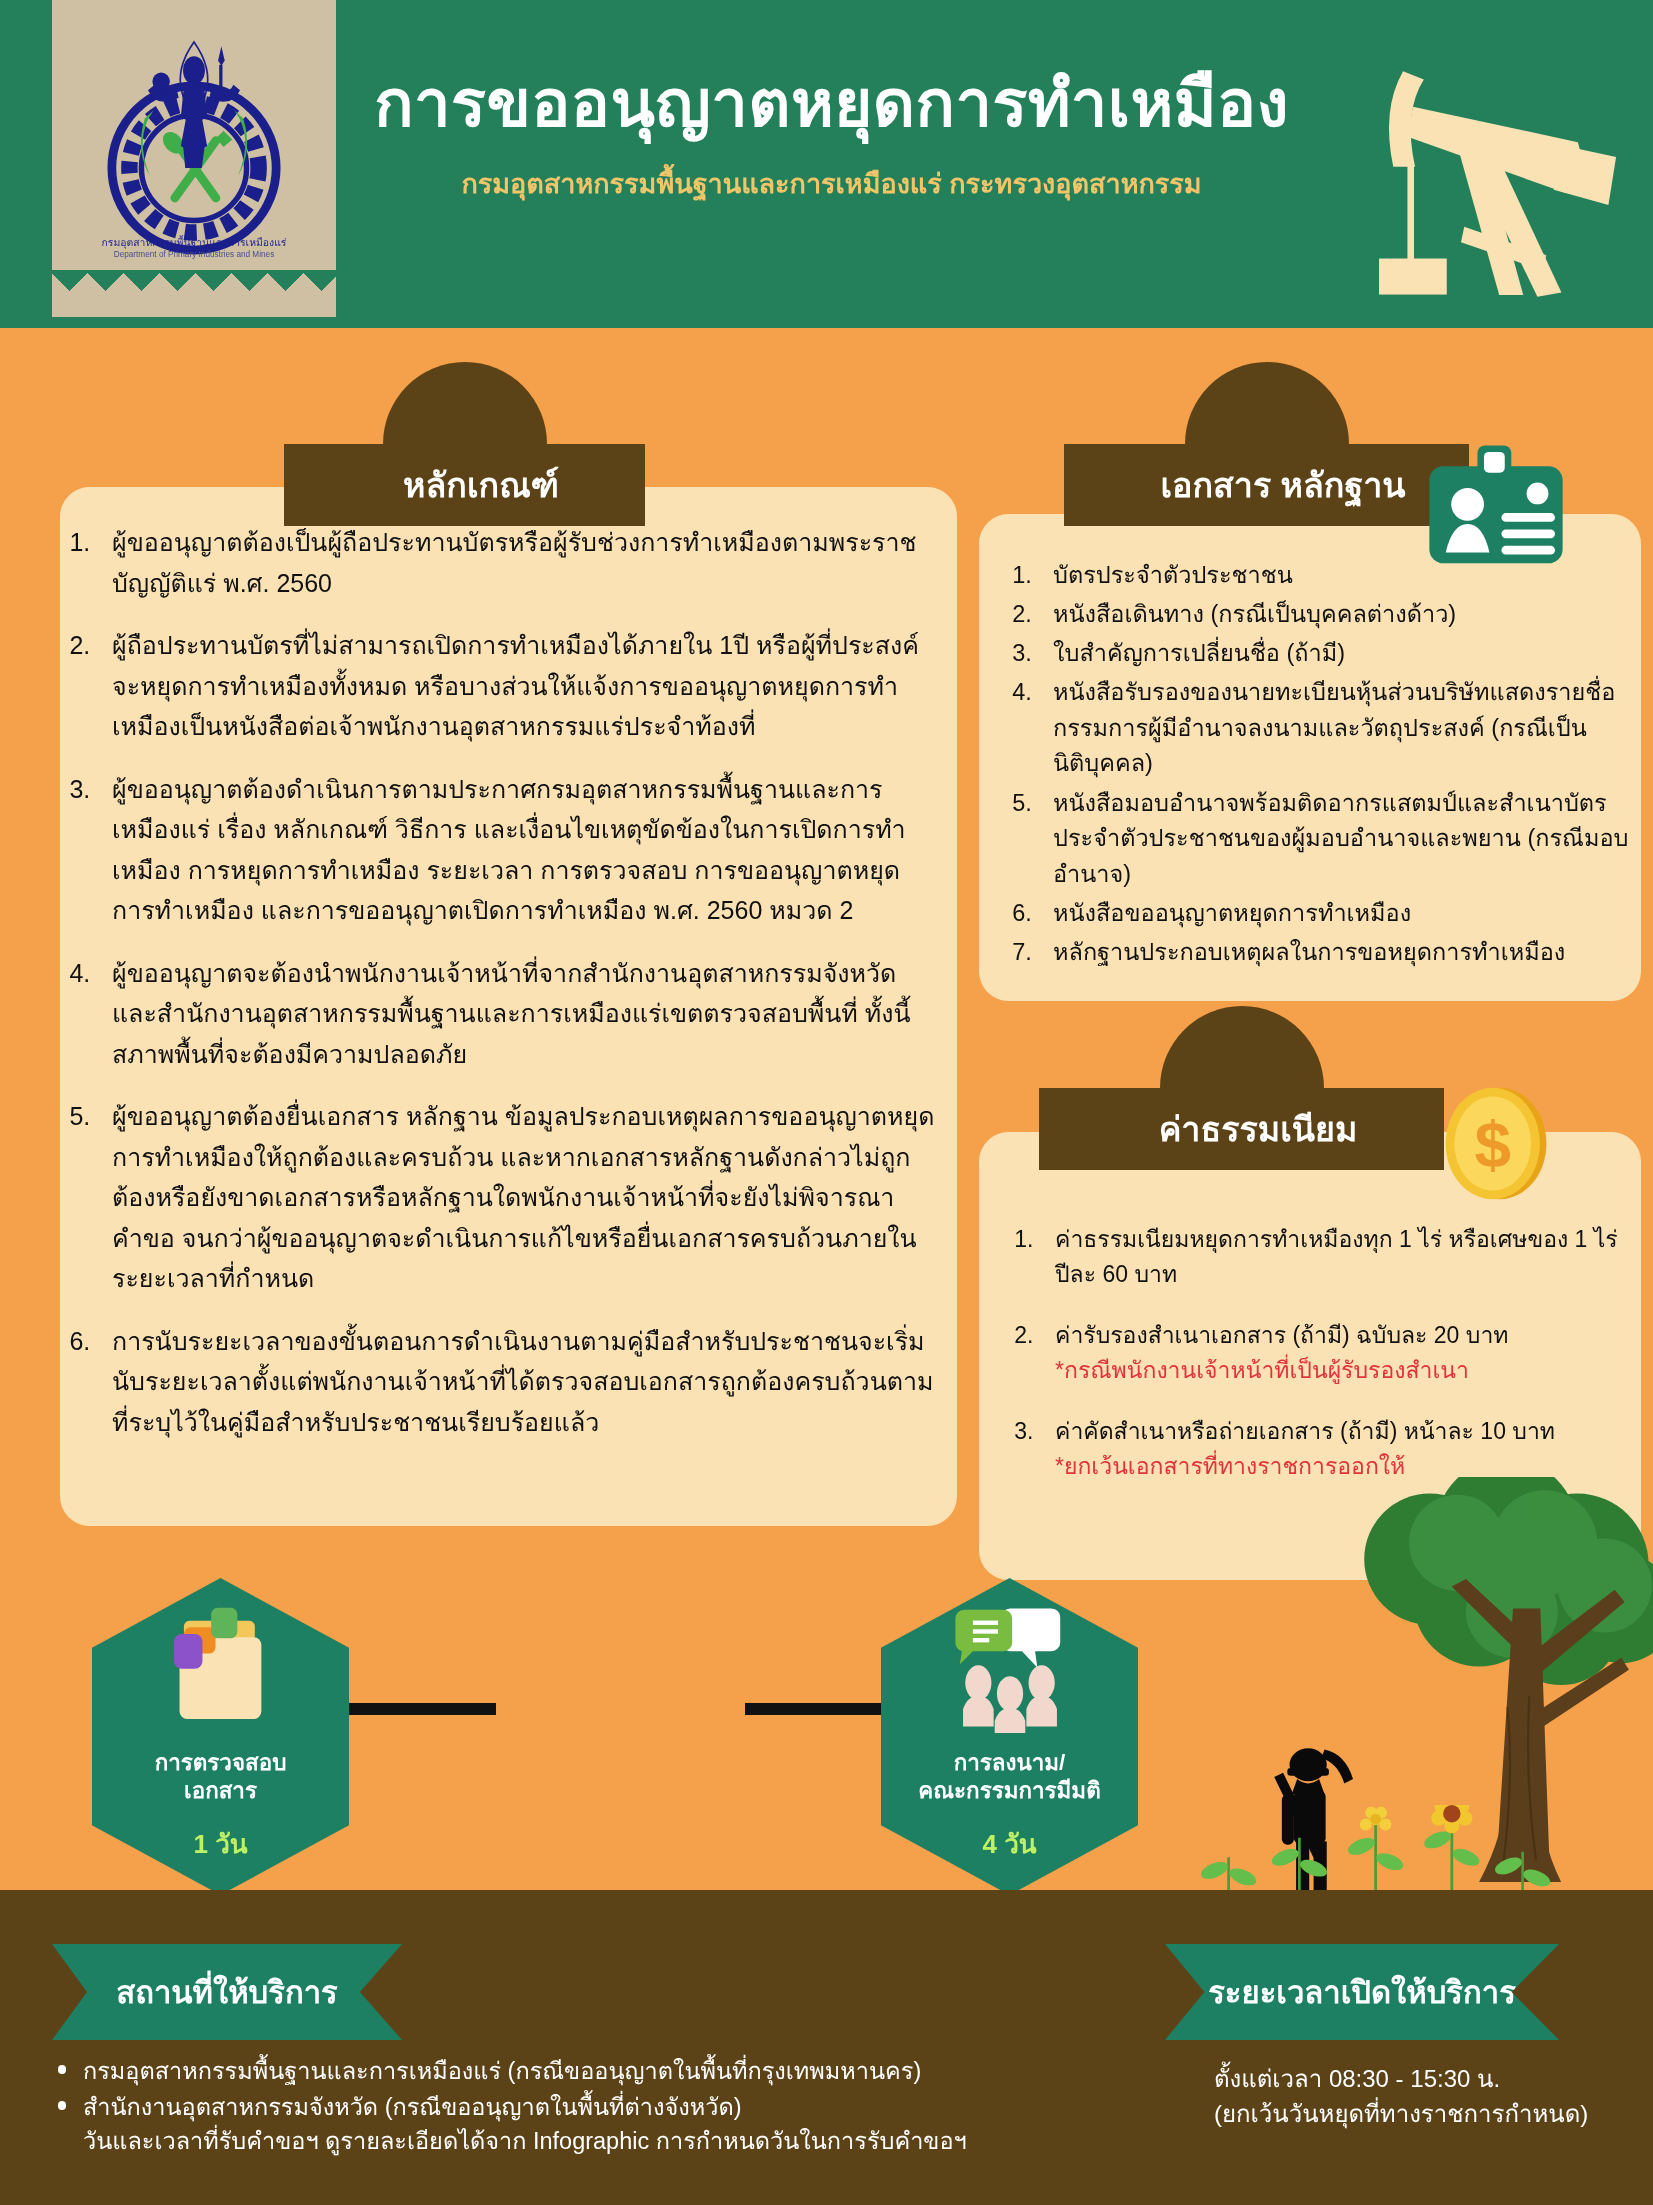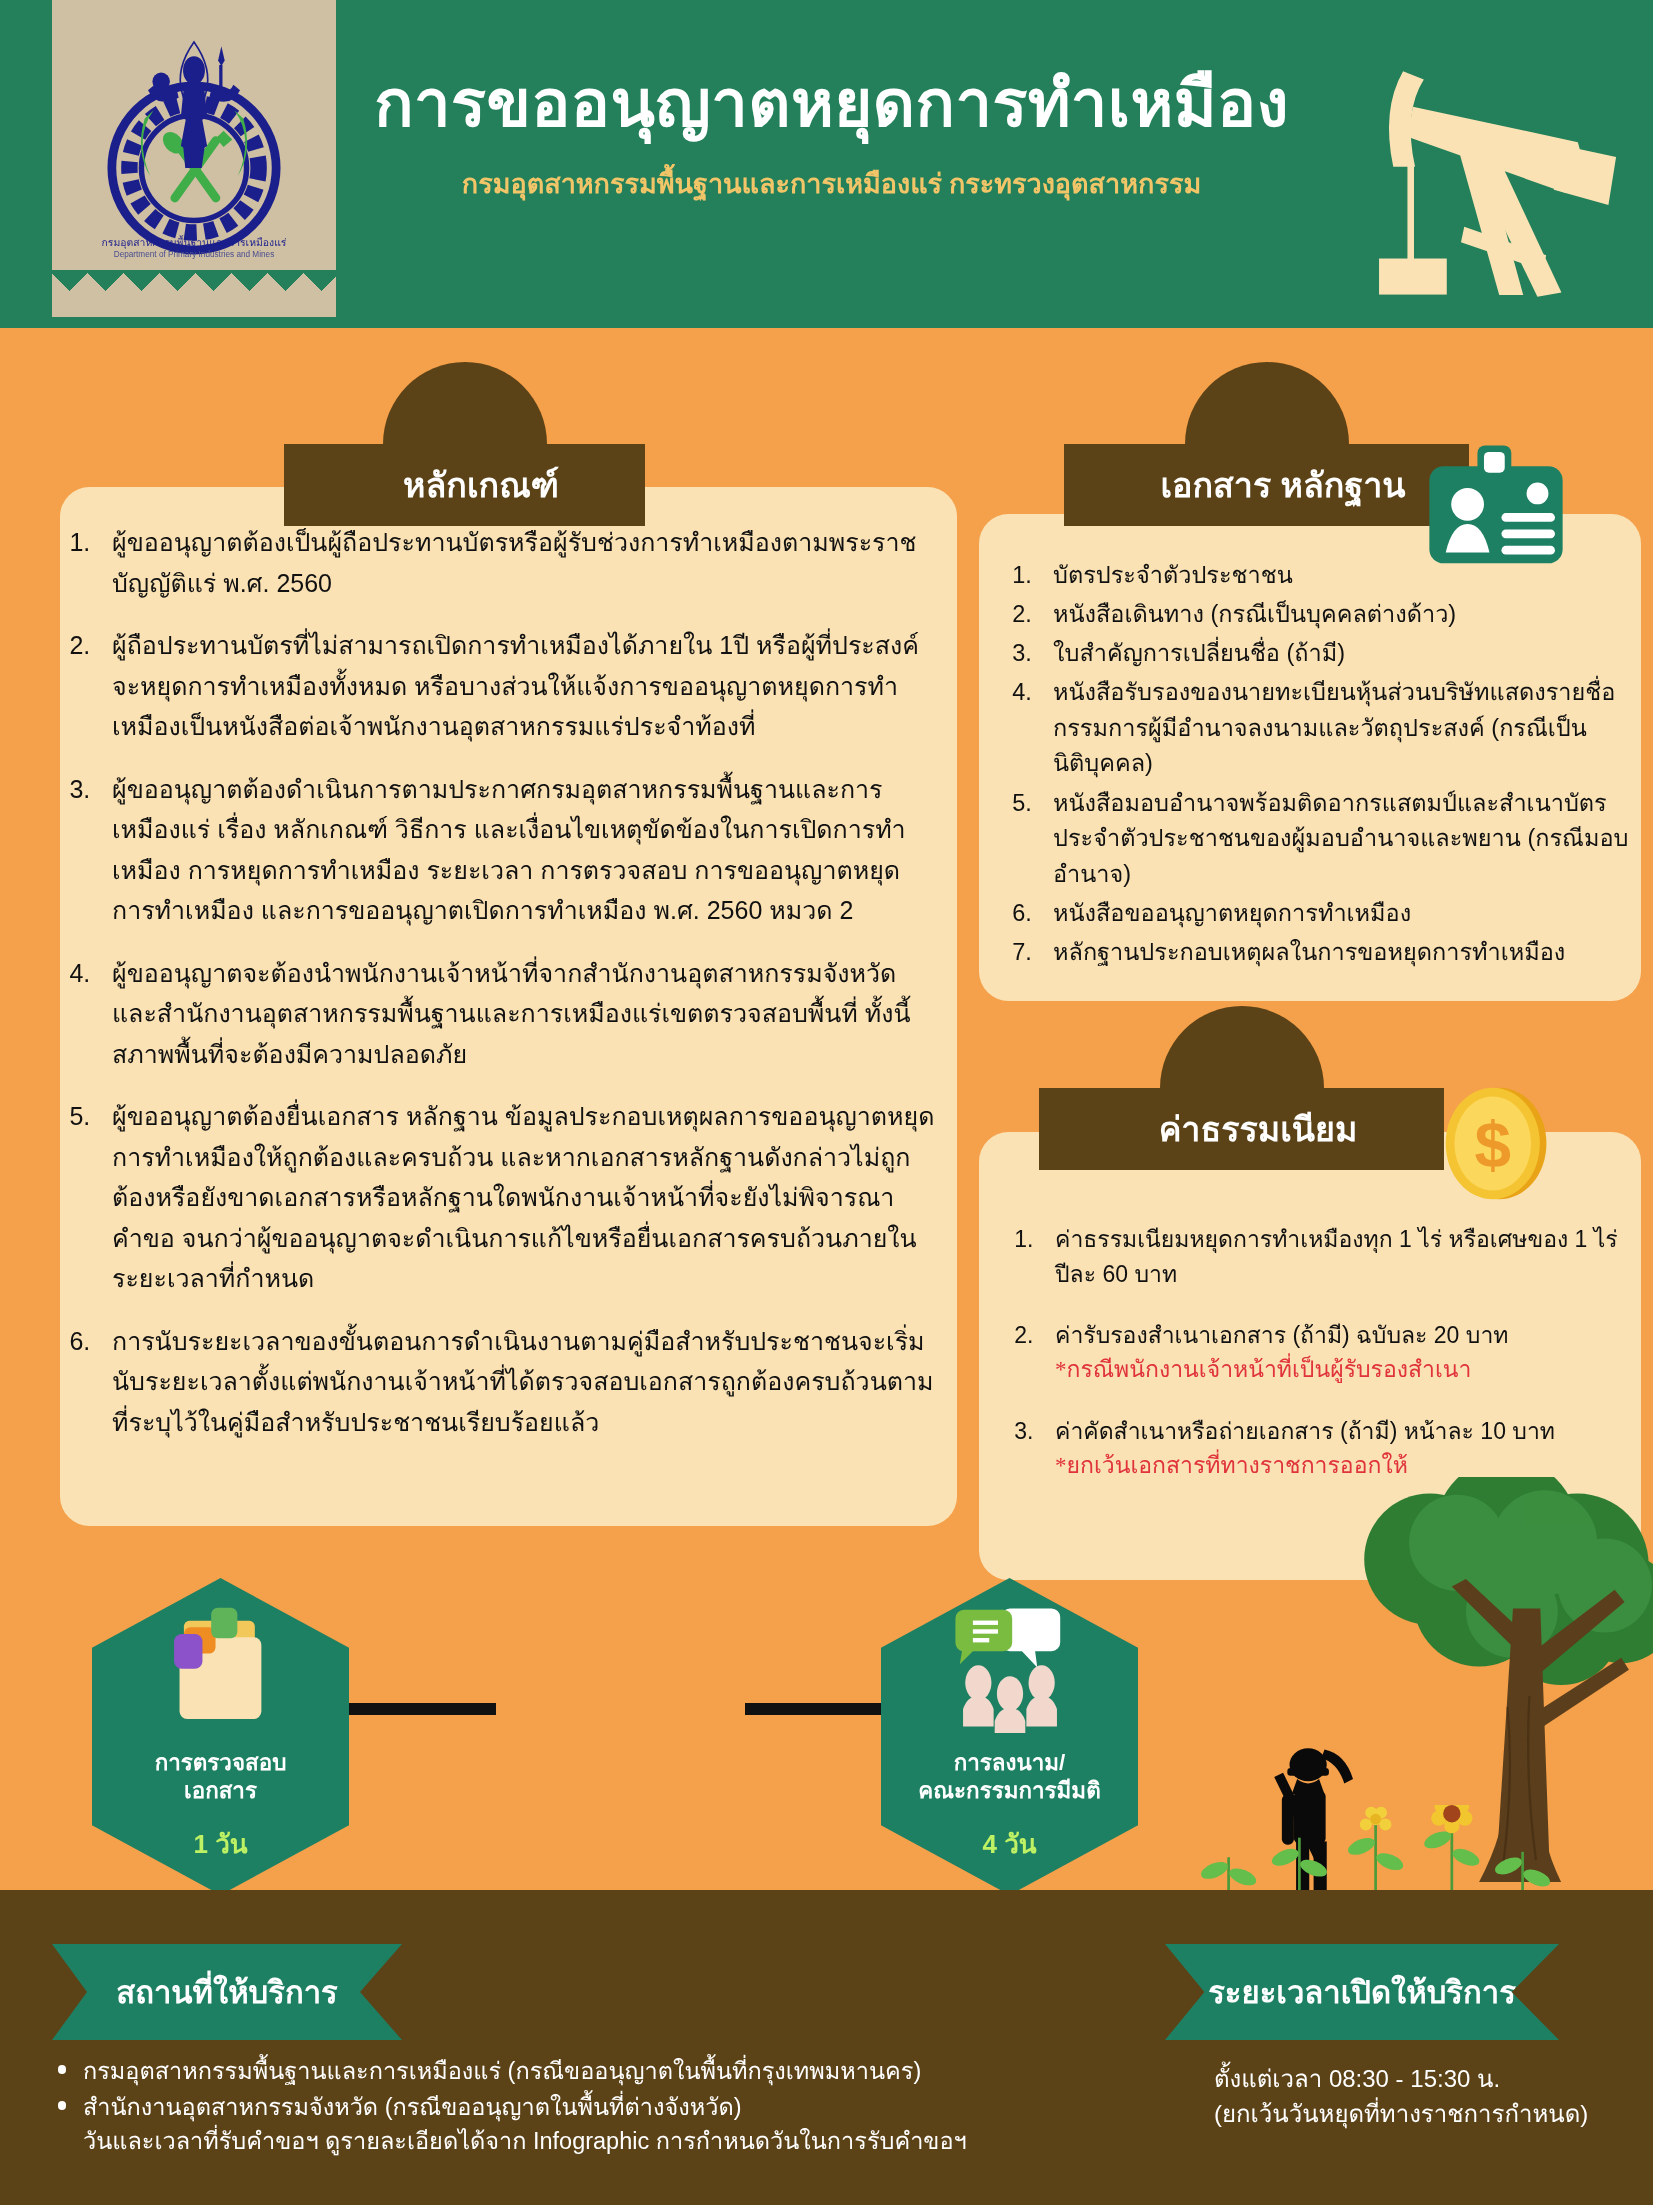--- a/index.html
+++ b/index.html
@@ -34,21 +34,21 @@
     width:230px; height:230px;
   }
   .header-text{
     position:absolute; left:350px; top:66px; width:963px; text-align:center;
   }
   .poster-title{
     color:#ffffff; font-size:65px; font-weight:bold; line-height:1.18;
     letter-spacing:0.5px;
   }
   .poster-sub{
-    margin-top:19.7px; color:#F2C569; font-size:27px; font-weight:bold;font-family:Liberation Serif, serif;
+    margin-top:19.7px; color:#F2C569; font-size:27px; font-weight:bold;
   }
   .pumpjack{ position:absolute; left:1343px; top:41px; width:284px; height:257px; }
 
   
   .card{
     position:absolute;
     background:#FAE2B4;
     border-radius:29.5px;
   }
   .dome{
@@ -105,21 +105,21 @@
   #dome-fees{ left:1039px; top:1088px; width:405px; height:82px;
               display:flex; align-items:center; justify-content:center; }
   .fee-list{
     position:absolute; left:1012px; top:1222px; width:629px; list-style:none;
   }
   .fee-list li{
     position:relative; padding-left:43px;
     font-size:23px; line-height:1.5; color:#111111; margin-bottom:27px;
   }
   .fee-list li .num{ position:absolute; left:2.2px; top:0; width:35px; font-size:23px; }
-  .fee-note{ color:#E0333B; display:block;font-family:Liberation Serif, serif; }
+  .fee-note{ color:#E0333B; display:block; }
   .coin-icon{ position:absolute; left:1438px; top:1086px; width:115px; height:115px; }
 
   
   .hex{
     position:absolute; width:257px; height:317px;
     background:#1E8063;
     clip-path:polygon(50% 0%, 100% 22%, 100% 78%, 50% 100%, 0% 78%, 0% 22%);
     text-align:center;
   }
   .hex .hex-label{

